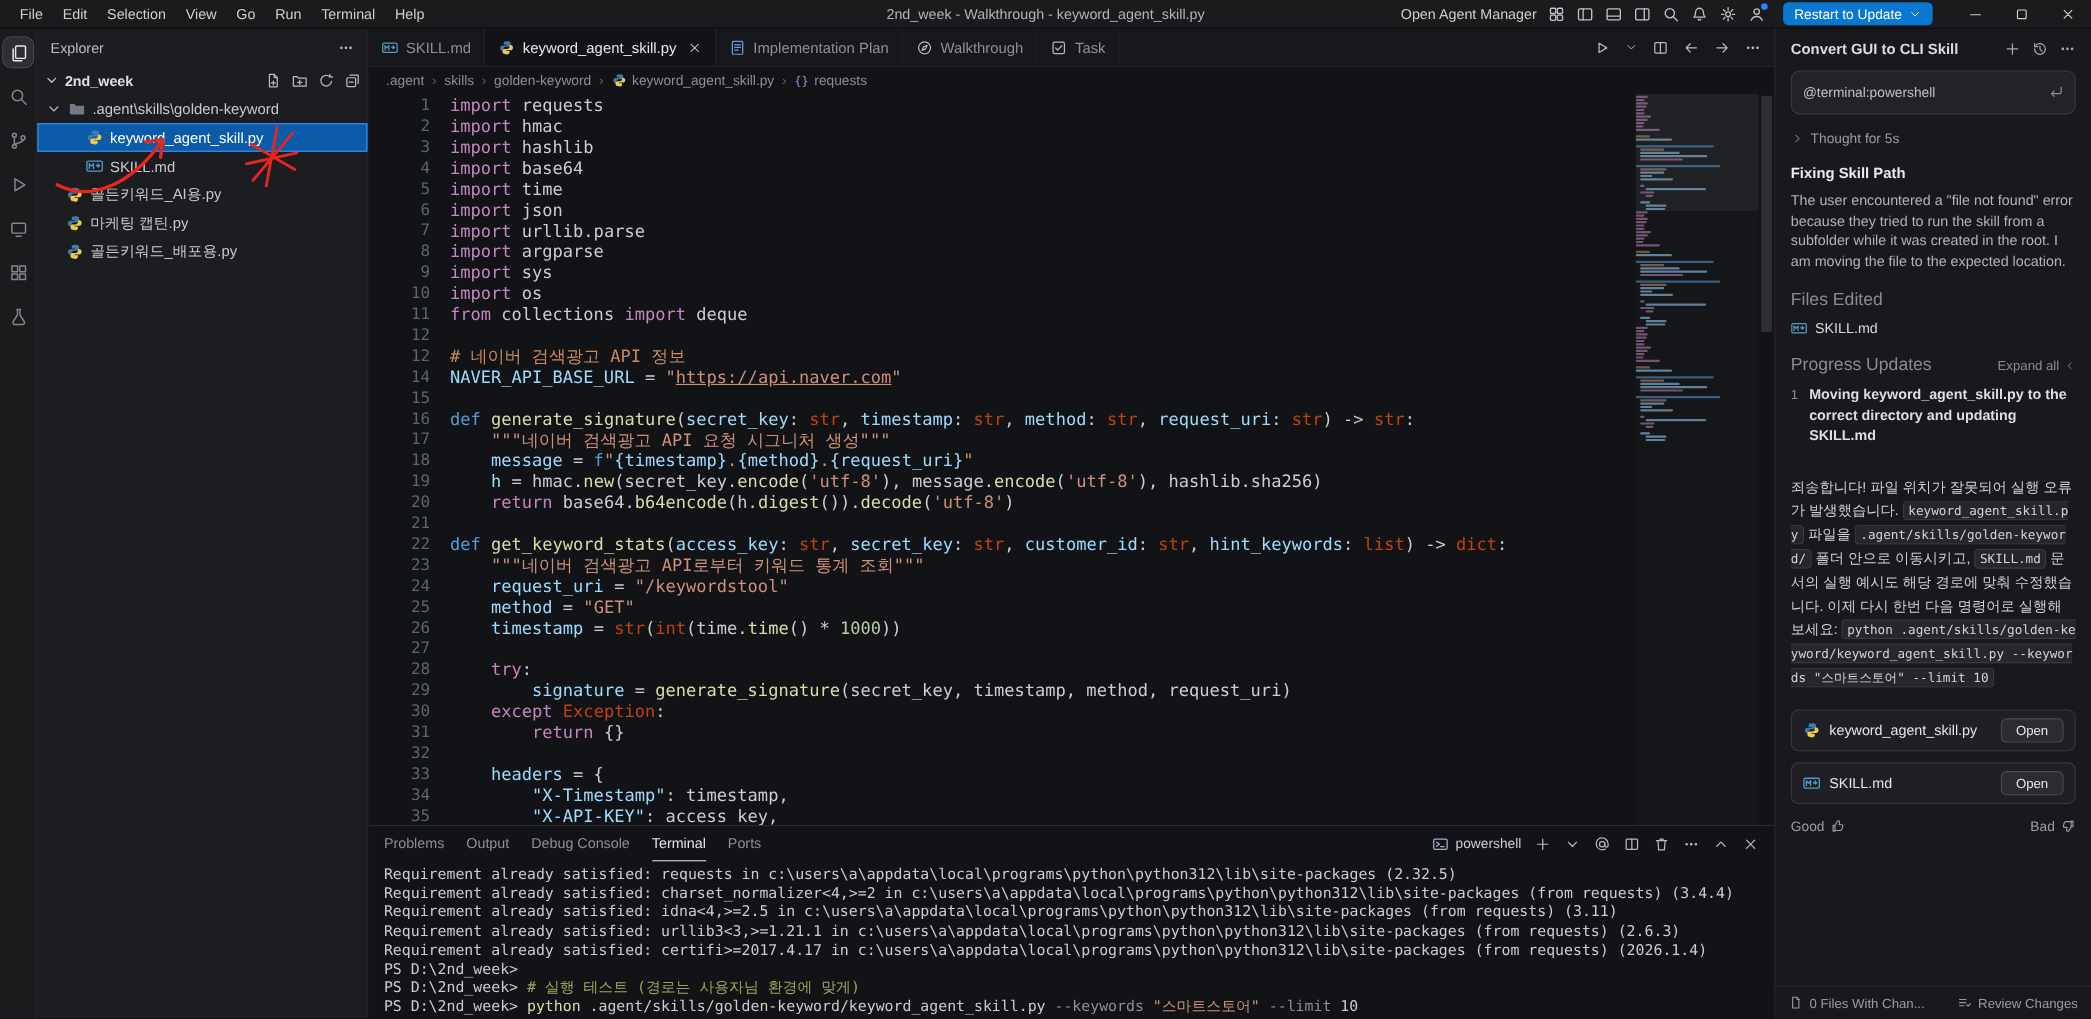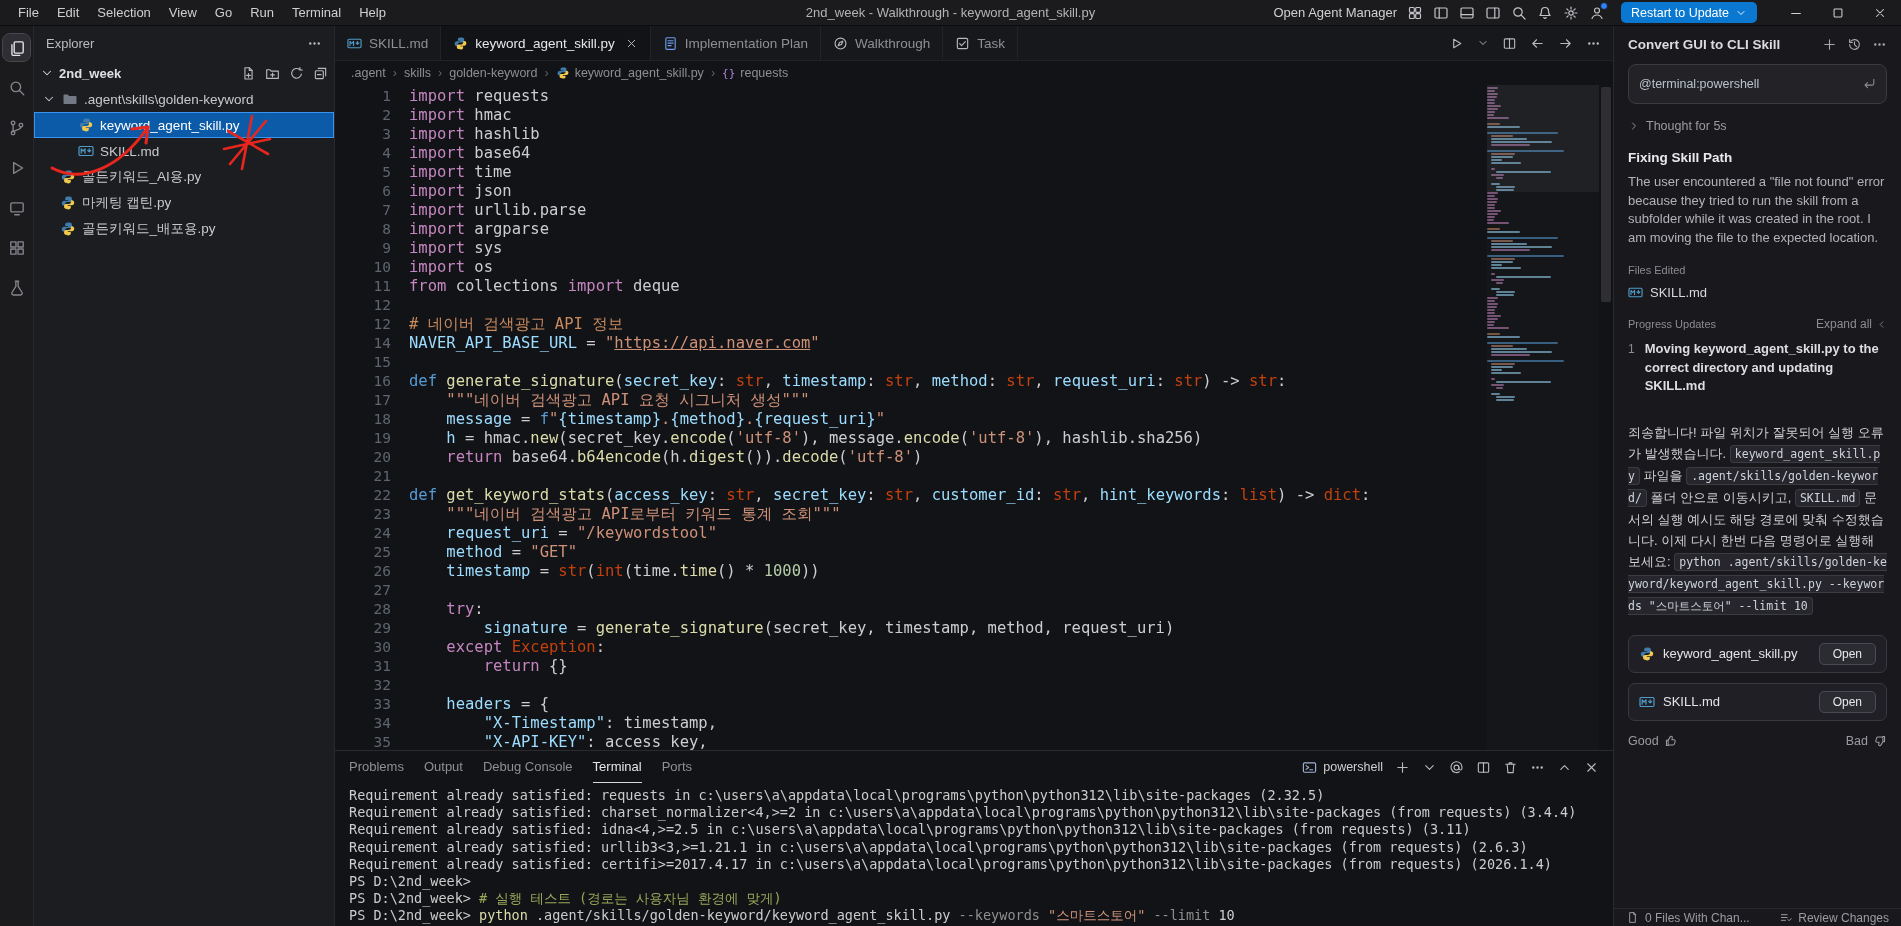--- a/index.html
+++ b/index.html
@@ -69,36 +69,36 @@
   
   .rightbar{position:absolute;right:0;top:26px;bottom:0;width:288px;background:#19191d;border-left:1px solid #29292d;padding:0 14px}
   .rb-head{height:36px;display:flex;align-items:center;justify-content:space-between}
   .rb-title{font-size:13.5px;font-weight:600;color:#dcdcdf;white-space:nowrap}
   .rb-head-actions{display:flex;gap:10px;align-items:center}
   .rb-input{height:40px;background:#222227;border:1px solid #3a3a41;border-radius:8px;display:flex;align-items:center;justify-content:space-between;padding:0 10px;margin-top:2px}
   .rb-input .val{font-size:12.5px;color:#b9c2cc}
   .thought{display:flex;gap:6px;align-items:center;margin-top:15px;color:#9b9ba1;font-size:12.5px}
   .card-title{margin-top:17px;font-size:13.5px;font-weight:700;color:#eaeaec}
   .card-body{margin-top:8px;font-size:13px;line-height:18.5px;color:#b2b2b8}
-  .sec-label{margin-top:17px;font-size:11px;color:#8b8b91}
+  .sec-label{margin-top:17px;font-size:16px;color:#8b8b91}
   .fe-row{display:flex;align-items:center;gap:7px;margin-top:9px;font-size:13px;color:#d8d8db}
   .prog-head{display:flex;justify-content:space-between;align-items:center;margin-top:17px}
   .expand{display:flex;gap:4px;align-items:center;font-size:12px;color:#8b8b91}
   .step{display:flex;gap:10px;margin-top:9px}
   .step-num{font-size:12px;color:#8b8b91;padding-top:2px}
   .step-text{font-size:13px;line-height:18.5px;color:#dedee2;font-weight:600}
   .msg{margin-top:26px;font-size:13px;line-height:21px;color:#d0d0d5;word-break:break-word}
   .msg code{font-family:"DejaVu Sans Mono","Liberation Mono",monospace;font-size:11.5px;background:#26262c;border:1px solid #3b3b42;border-radius:4px;padding:1px 4px;color:#ced4db;word-break:break-all}
   .fcards{margin-top:18px}
   .fcard{height:38px;border:1px solid #38383f;background:#1f1f25;border-radius:7px;display:flex;align-items:center;padding:0 10px;gap:8px;margin-top:10px}
   .fcard .name{font-size:13px;color:#e4e4e8;flex:1;white-space:nowrap;overflow:hidden;text-overflow:ellipsis}
   .open-btn{font-size:12px;color:#e8e8ea;background:#2b2b32;border:1px solid #4a4a53;border-radius:5px;padding:3px 13px;font-family:inherit}
   .feedback{display:flex;justify-content:space-between;gap:16px;margin-top:13px;font-size:12.5px;color:#9b9ba1;align-items:center}
   .fb-item{display:flex;gap:5px;align-items:center}
-  .rb-footer{position:absolute;left:0;right:0;bottom:0;height:18px;border-top:1px solid #29292d;display:flex;align-items:center;justify-content:space-between;padding:0 12px;font-size:12px;color:#9b9ba1;background:#19191d}
+  .rb-footer{position:absolute;left:0;right:0;bottom:0;height:30px;border-top:1px solid #29292d;display:flex;align-items:center;justify-content:space-between;padding:0 12px;font-size:12px;color:#9b9ba1;background:#19191d}
   .rb-footer .side{display:flex;gap:6px;align-items:center;white-space:nowrap;overflow:hidden}
 </style>
 </head>
 <body>
 
 <div class="titlebar">
   <div class="menubar" id="menubar">
       <span class="menu-item">File</span>
       <span class="menu-item">Edit</span>
       <span class="menu-item">Selection</span>

